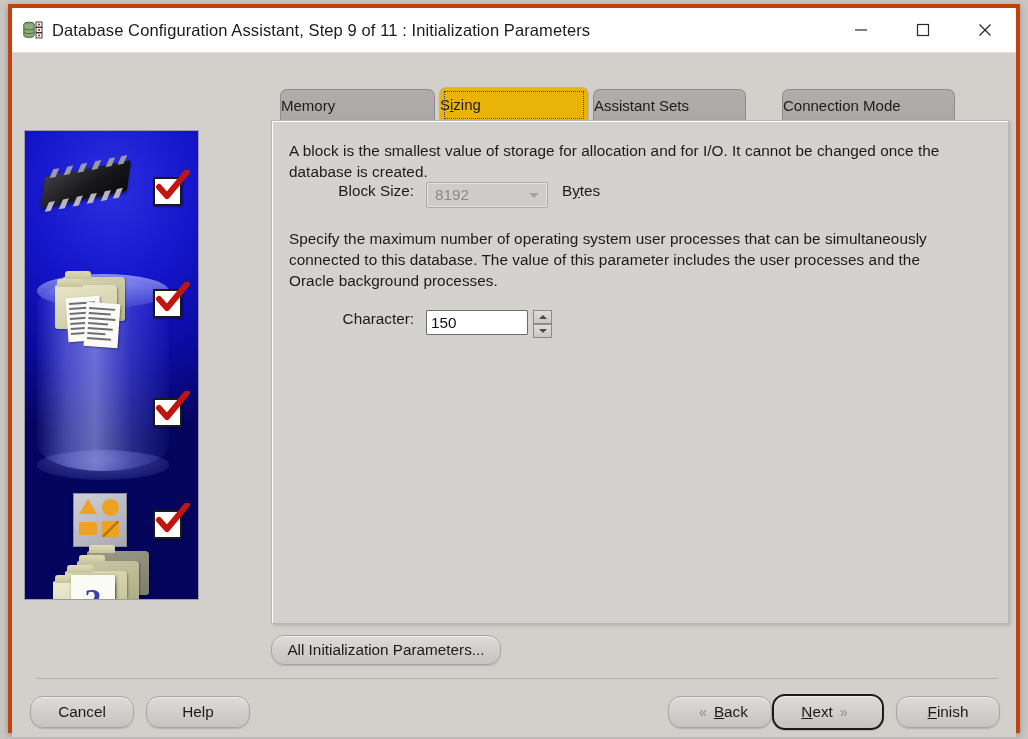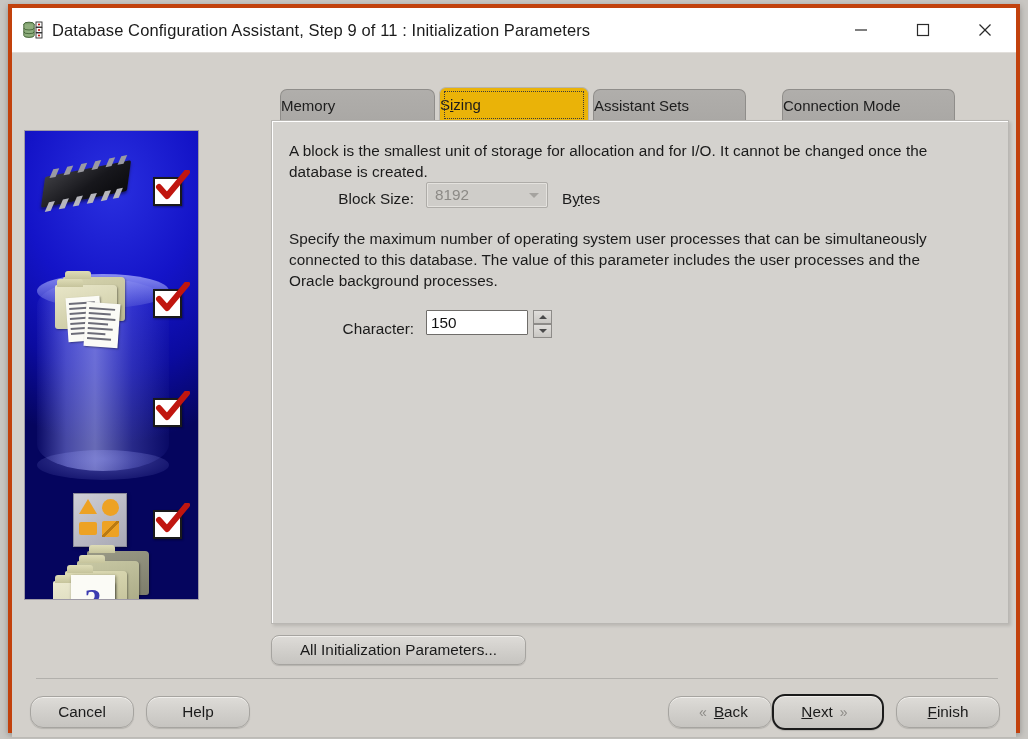--- a/index.html
+++ b/index.html
@@ -285,21 +285,21 @@
   .para {
     position: absolute;
     font-size: 15.3px;
     color: #1b1b1b;
     line-height: 21px;
     letter-spacing: 0.05px;
   }
   .p1 { left: 17px; top: 19px; width: 690px; }
   .p2 { left: 17px; top: 107px; width: 640px; }
 
-  .field-row { position: absolute; display: flex; align-items: flex-end; }
+  .field-row { position: absolute; display: flex; align-items: flex-start; }
   .field-label {
     font-size: 15.3px;
     color: #1b1b1b;
     text-align: right;
   }
   .combo-disabled {
     width: 122px;
     height: 26px;
     box-sizing: border-box;
     background: #cfcdc9;
@@ -393,23 +393,22 @@
   }
   .jbtn .mn { text-decoration: underline; }
   .jbtn.default {
     border: 2px solid #1b1b1b;
   }
 
   .btn-allparams {
     position: absolute;
     left: 259px;
     top: 582px;
-    width: 255px;
+    width: 230px;
     height: 30px;
-    border-radius: 8px;
   }
 
   
   .footer-sep {
     position: absolute;
     left: 24px;
     top: 625px;
     width: 962px;
     height: 1px;
     background: #b2b0ac;
@@ -568,21 +567,21 @@
         <div class="tab" style="left:331px; width:153px;">
           <span>Assistant Sets</span>
         </div>
         <div class="tab" style="left:488px; width:173px;margin-left:32px;">
           <span>Connection Mode</span>
         </div>
       </div>
 
       <div class="panel">
 
-        <div class="para p1">A block is the smallest unit of storage for allocation and for I/O. It cannot be changed once the database is created.</div>
+        <div class="para p1">A block is the smallest value of storage for allocation and for I/O. It cannot be changed once the database is created.</div>
 
         <div class="field-row" style="left:35px; top:61px;">
           <div class="field-label" style="width:107px; margin-right:12px;">Block Size:</div>
           <div class="combo-disabled">
             <span class="val">8192</span>
             <span class="arrow"></span>
           </div>
           <div class="unit-label">B<span class="mn">y</span>tes</div>
         </div>
 

